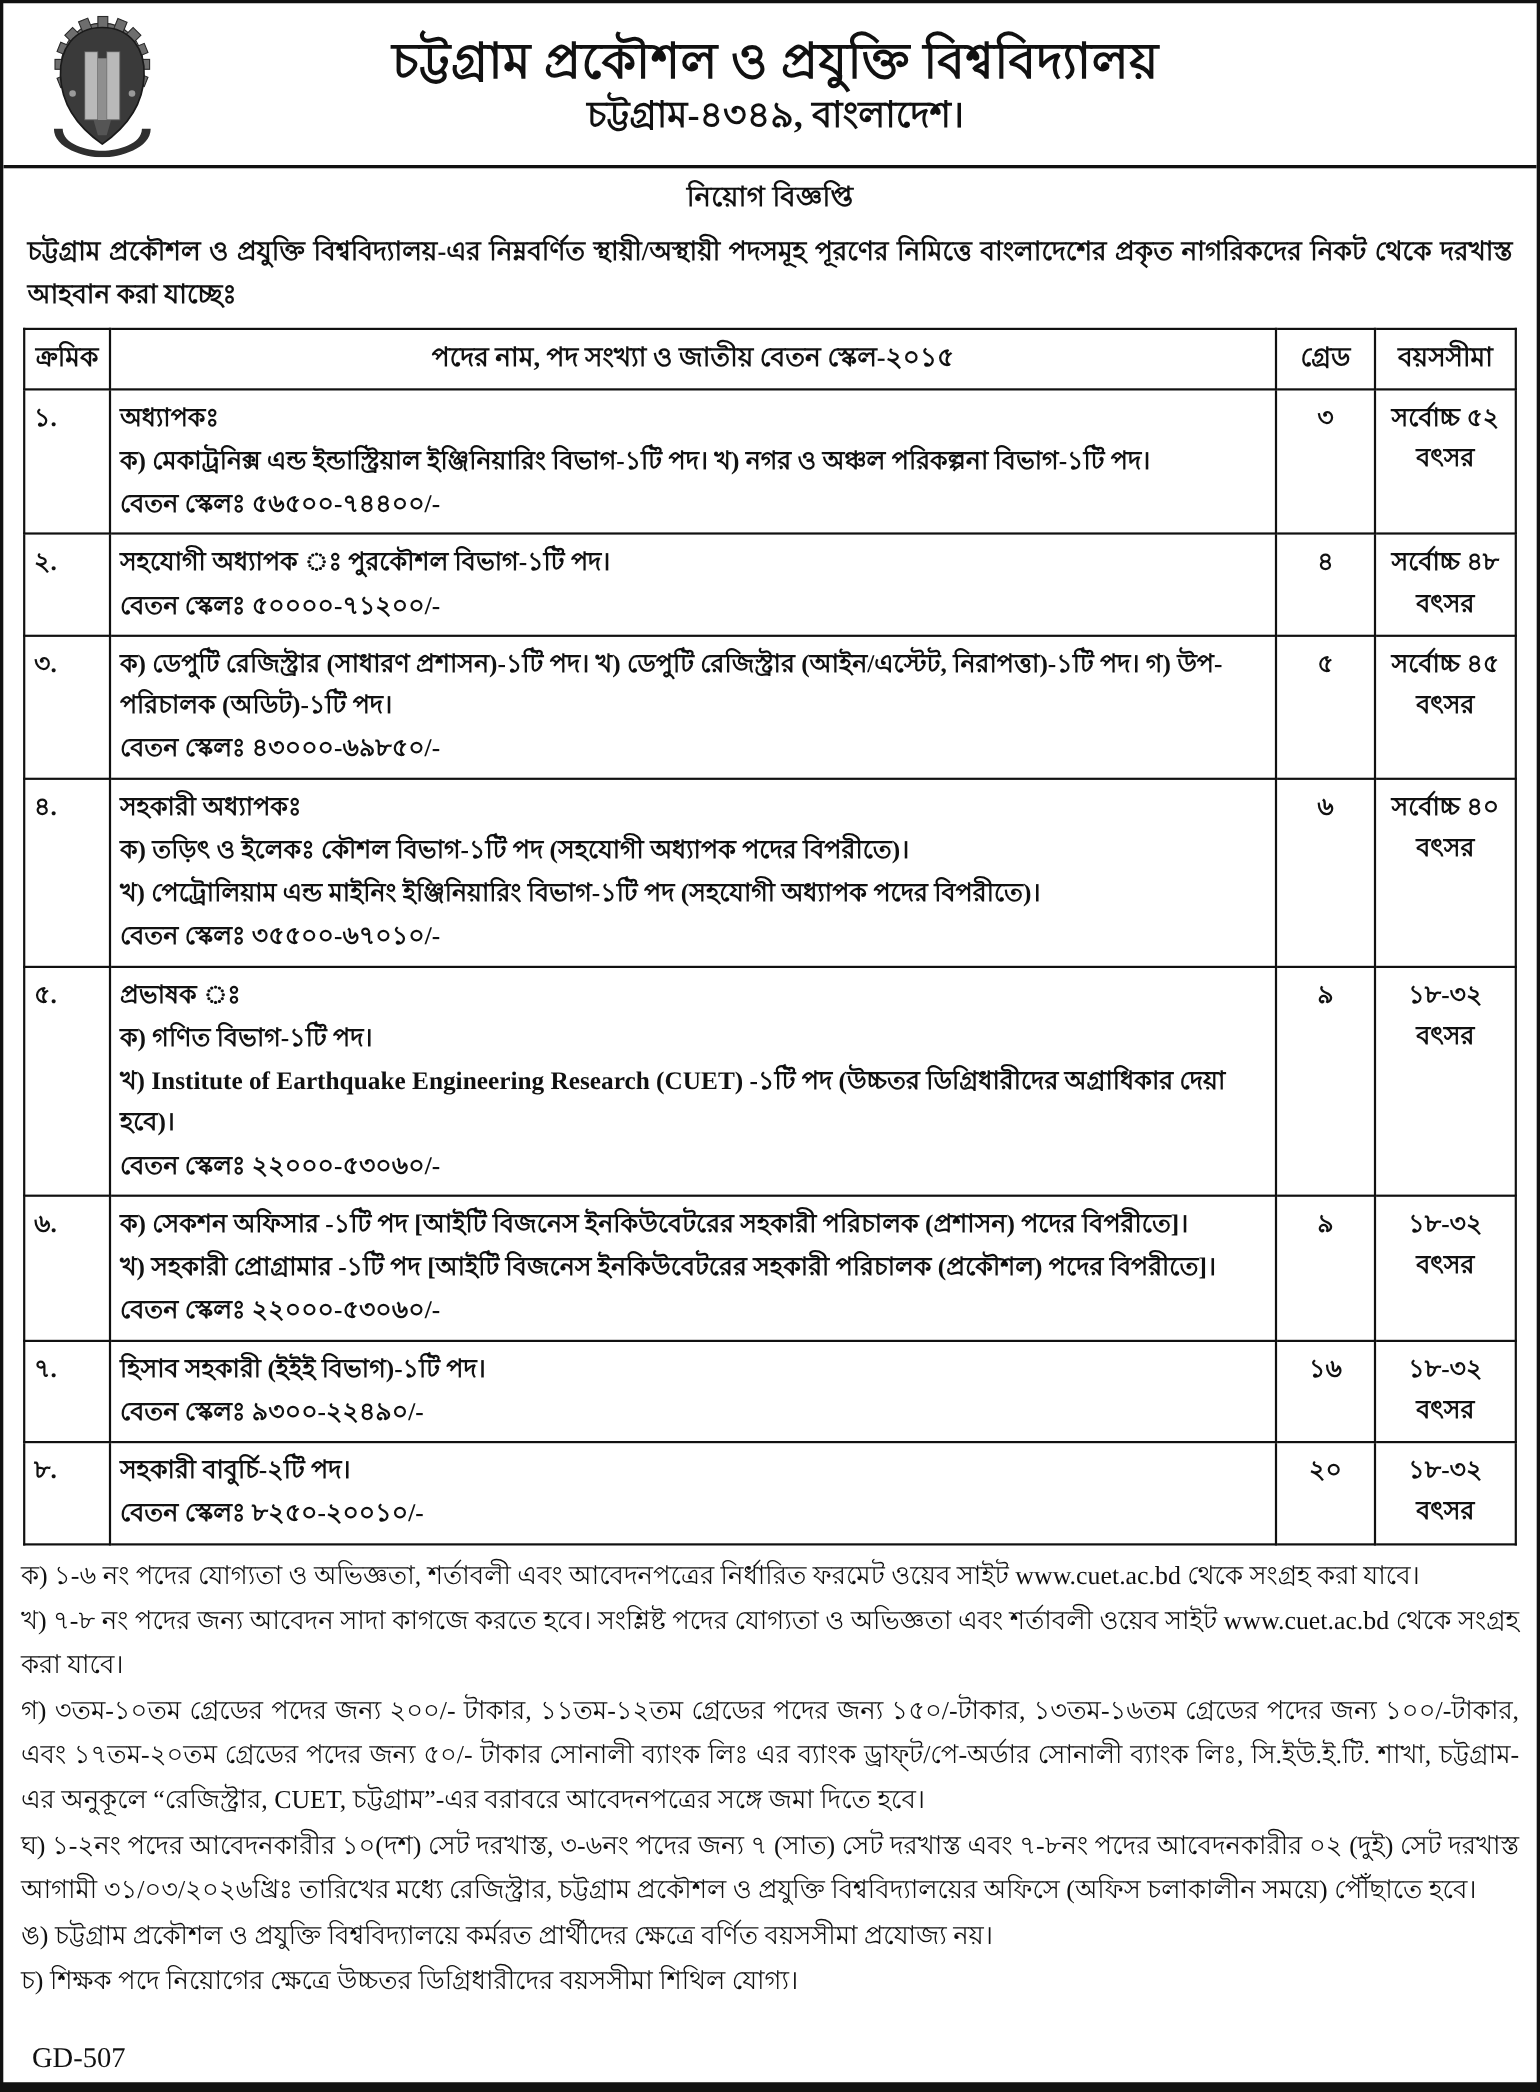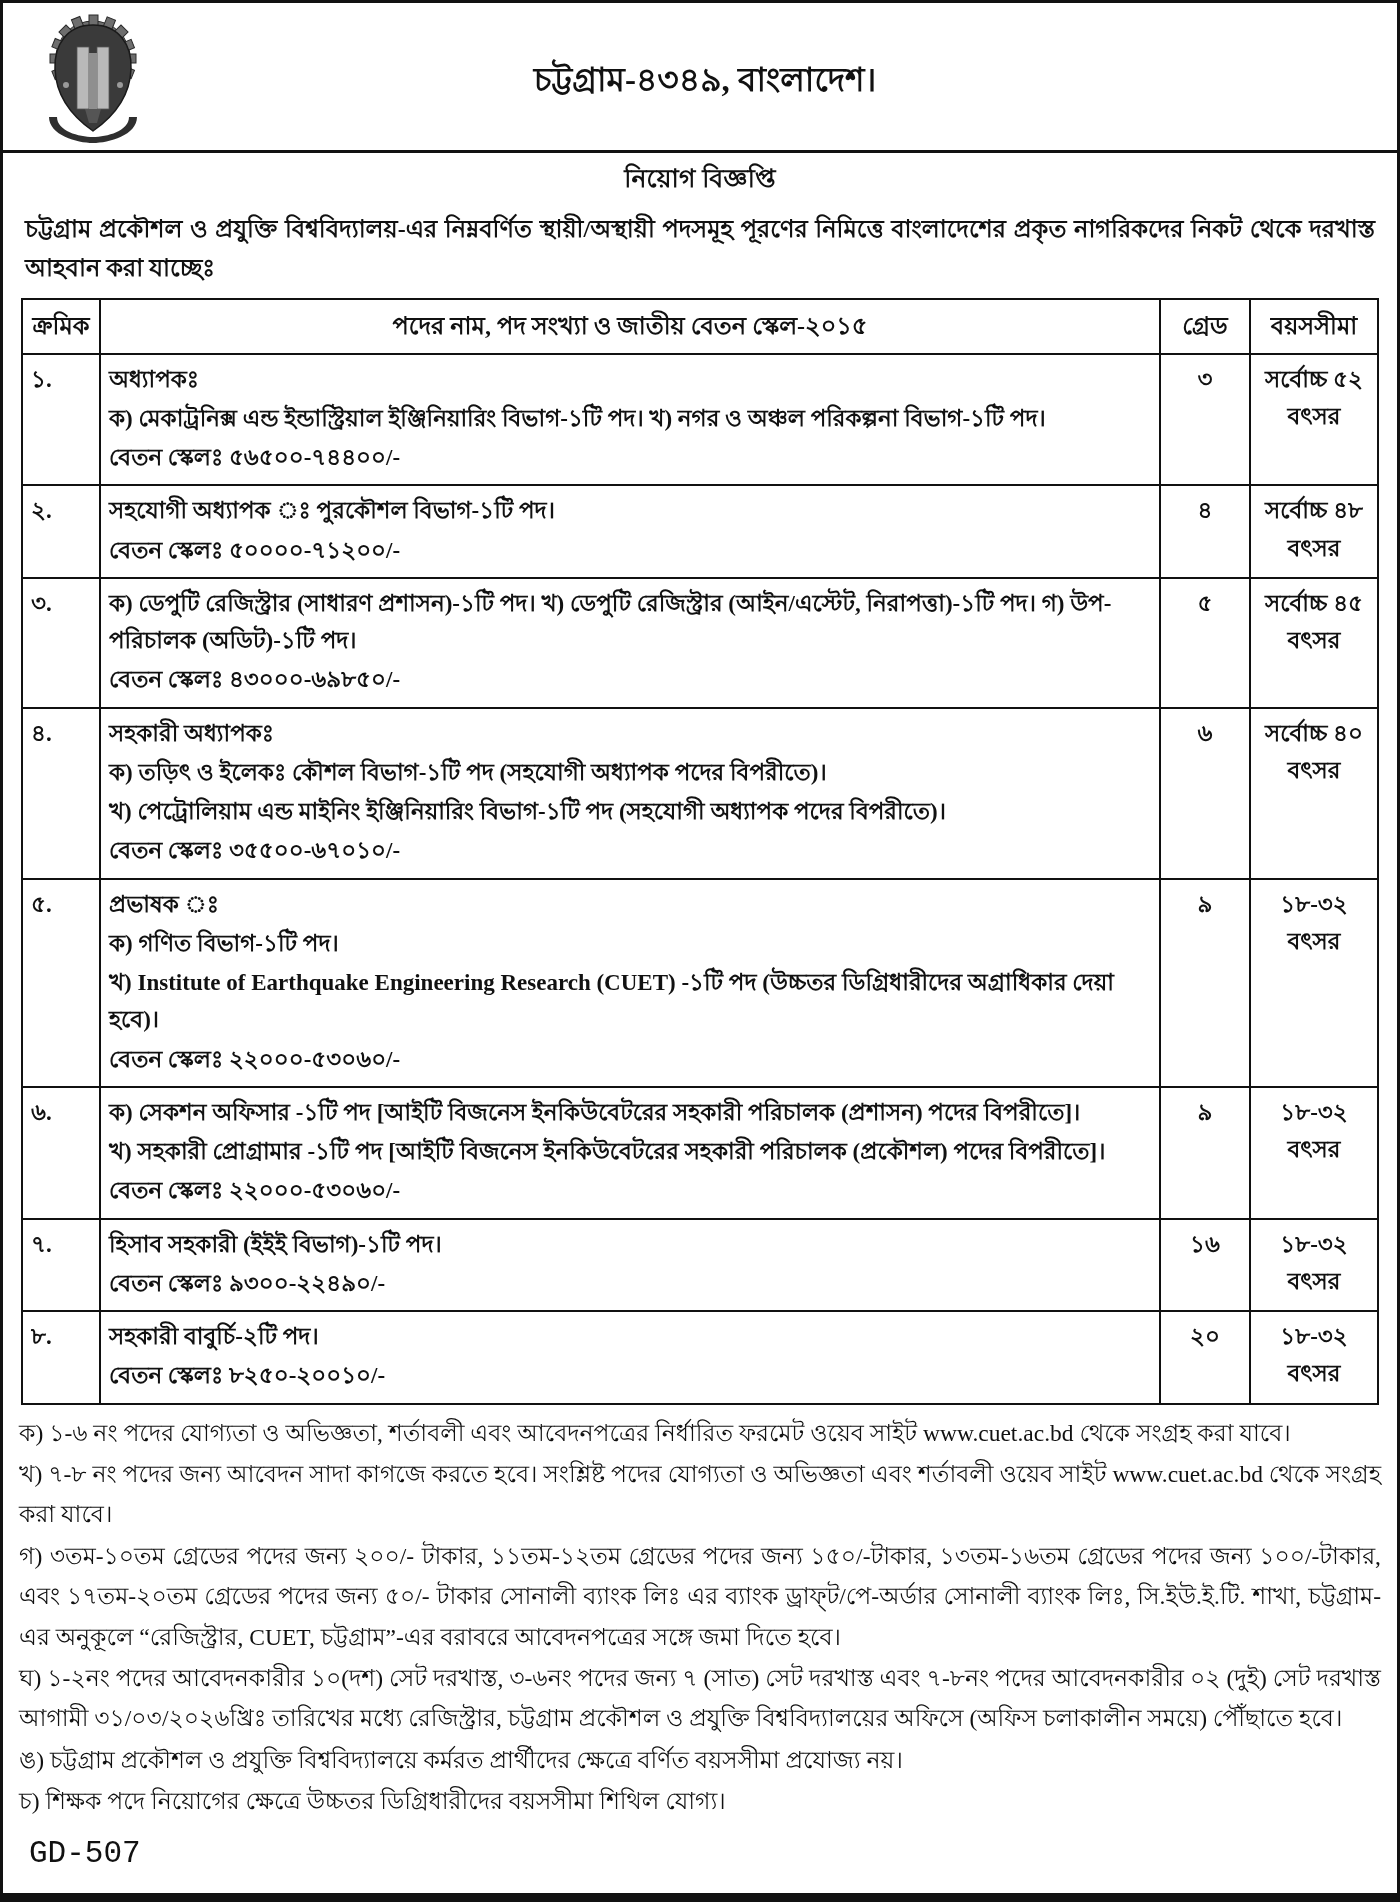--- a/index.html
+++ b/index.html
@@ -120,24 +120,24 @@
     padding:8px 16px 0 16px;
     font-size:23.5px;
     font-weight:400;
     line-height:1.72;
     text-align:justify;
   }
   .notes p{margin:0 0 1px 0;}
   .gd{
     position:absolute;
     left:26px;
-    bottom:22px;
-    font-size:31px;
+    bottom:7px;
+    font-size:26px;
     font-weight:400;
-    font-family:Liberation Mono, monospace;
+    font-family:Liberation Serif, serif;
   }
 </style>
 </head>
 <body>
 
 <div class="page">
 
   <div class="header">
     <div class="logo-wrap">
       <div class="crest">
@@ -171,20 +171,21 @@
           <path d="M52 96 L68 96 L64 110 L56 110 Z" fill="#555"></path>
 
           <circle cx="33" cy="72" r="3" fill="#9a9a9a"></circle>
           <circle cx="87" cy="72" r="3" fill="#9a9a9a"></circle>
 
           <path d="M16 104 C16 122 44 130 60 130 C76 130 104 122 104 104 L96 104 C96 118 74 124 60 124 C46 124 24 118 24 104 Z" fill="#2f2f2f"></path>
         </svg>
       </div>
     </div>
     <div class="head-text">
+      <div class="uni-name">চট্টগ্রাম প্রকৌশল ও প্রযুক্তি বিশ্ববিদ্যালয়</div>
       <div class="uni-addr">চট্টগ্রাম-৪৩৪৯, বাংলাদেশ।</div>
     </div>
   </div>
 
 
   <div class="title-main">নিয়োগ বিজ্ঞপ্তি</div>
 
   <div class="intro">চট্টগ্রাম প্রকৌশল ও প্রযুক্তি বিশ্ববিদ্যালয়-এর নিম্নবর্ণিত স্থায়ী/অস্থায়ী পদসমূহ পূরণের নিমিত্তে বাংলাদেশের প্রকৃত নাগরিকদের নিকট থেকে দরখাস্ত আহবান করা যাচ্ছেঃ</div>
 
   <table class="jobs">

